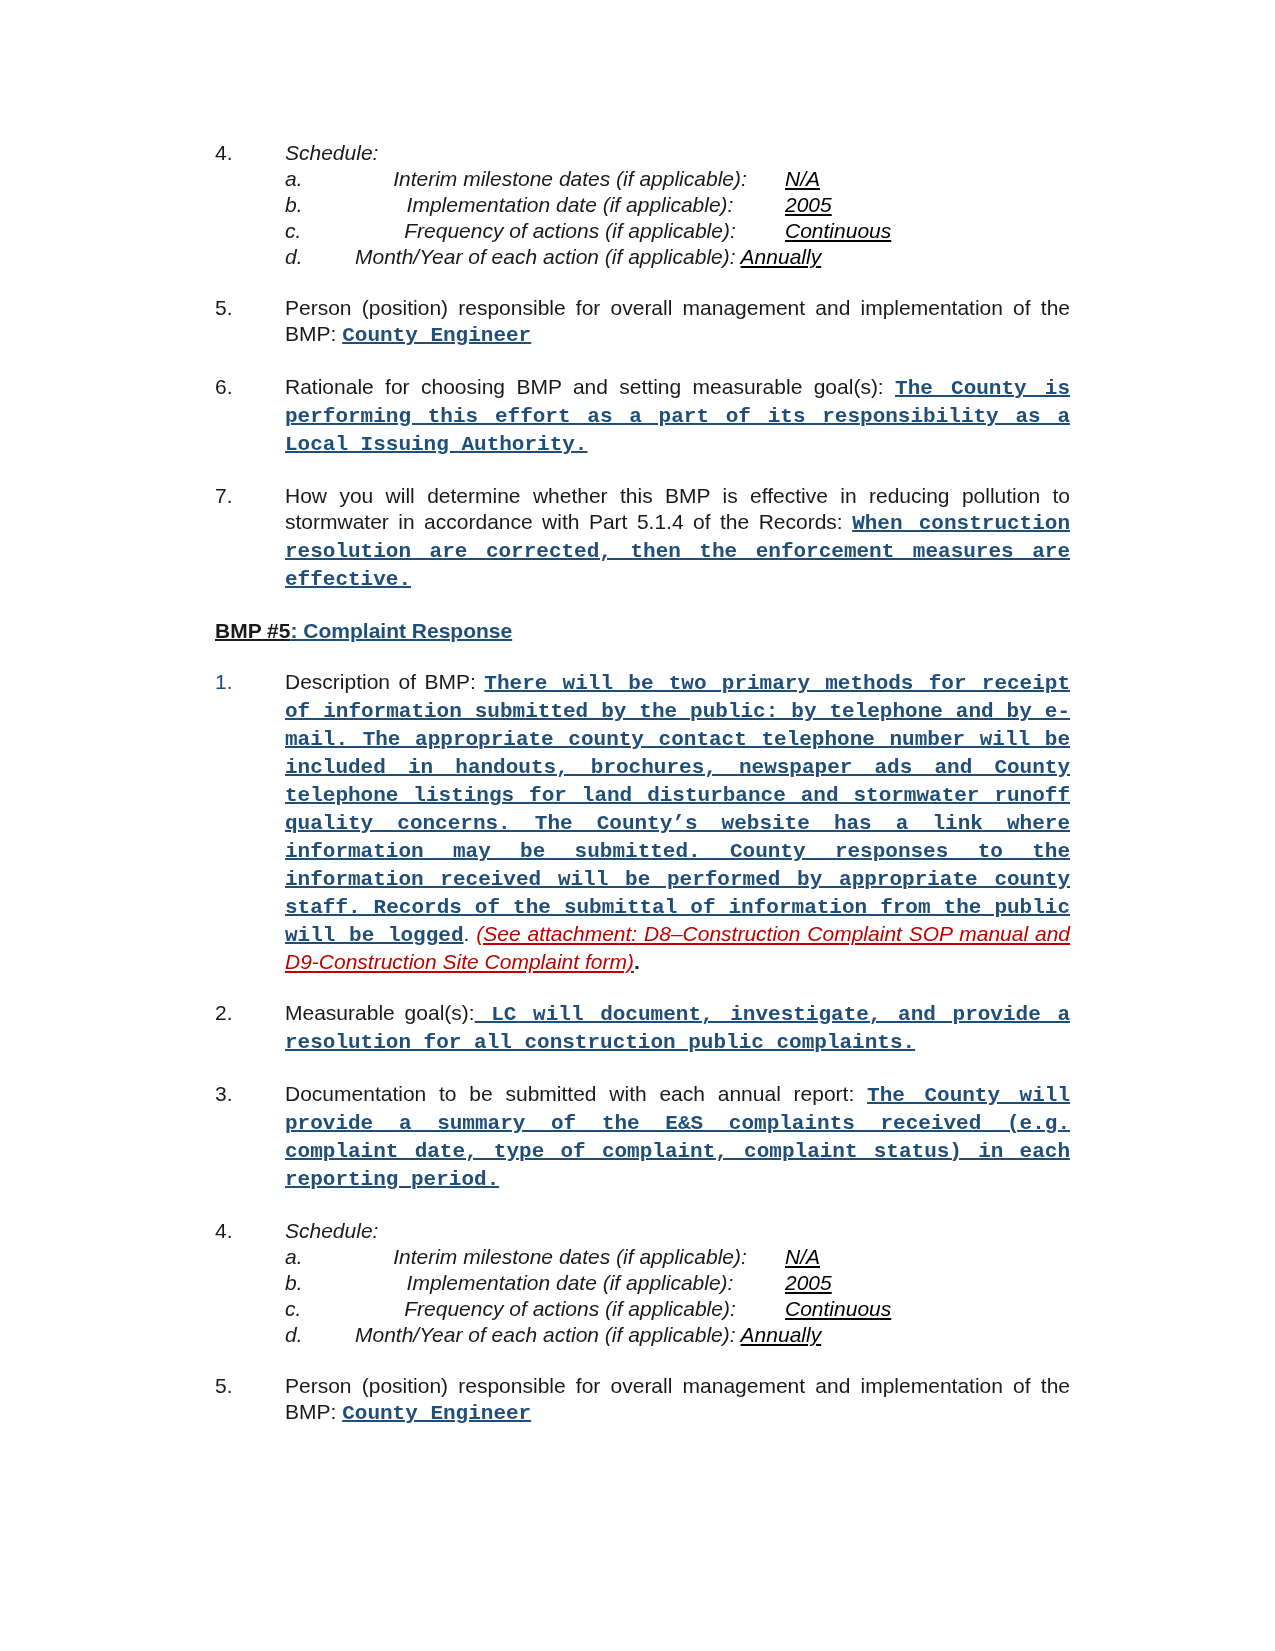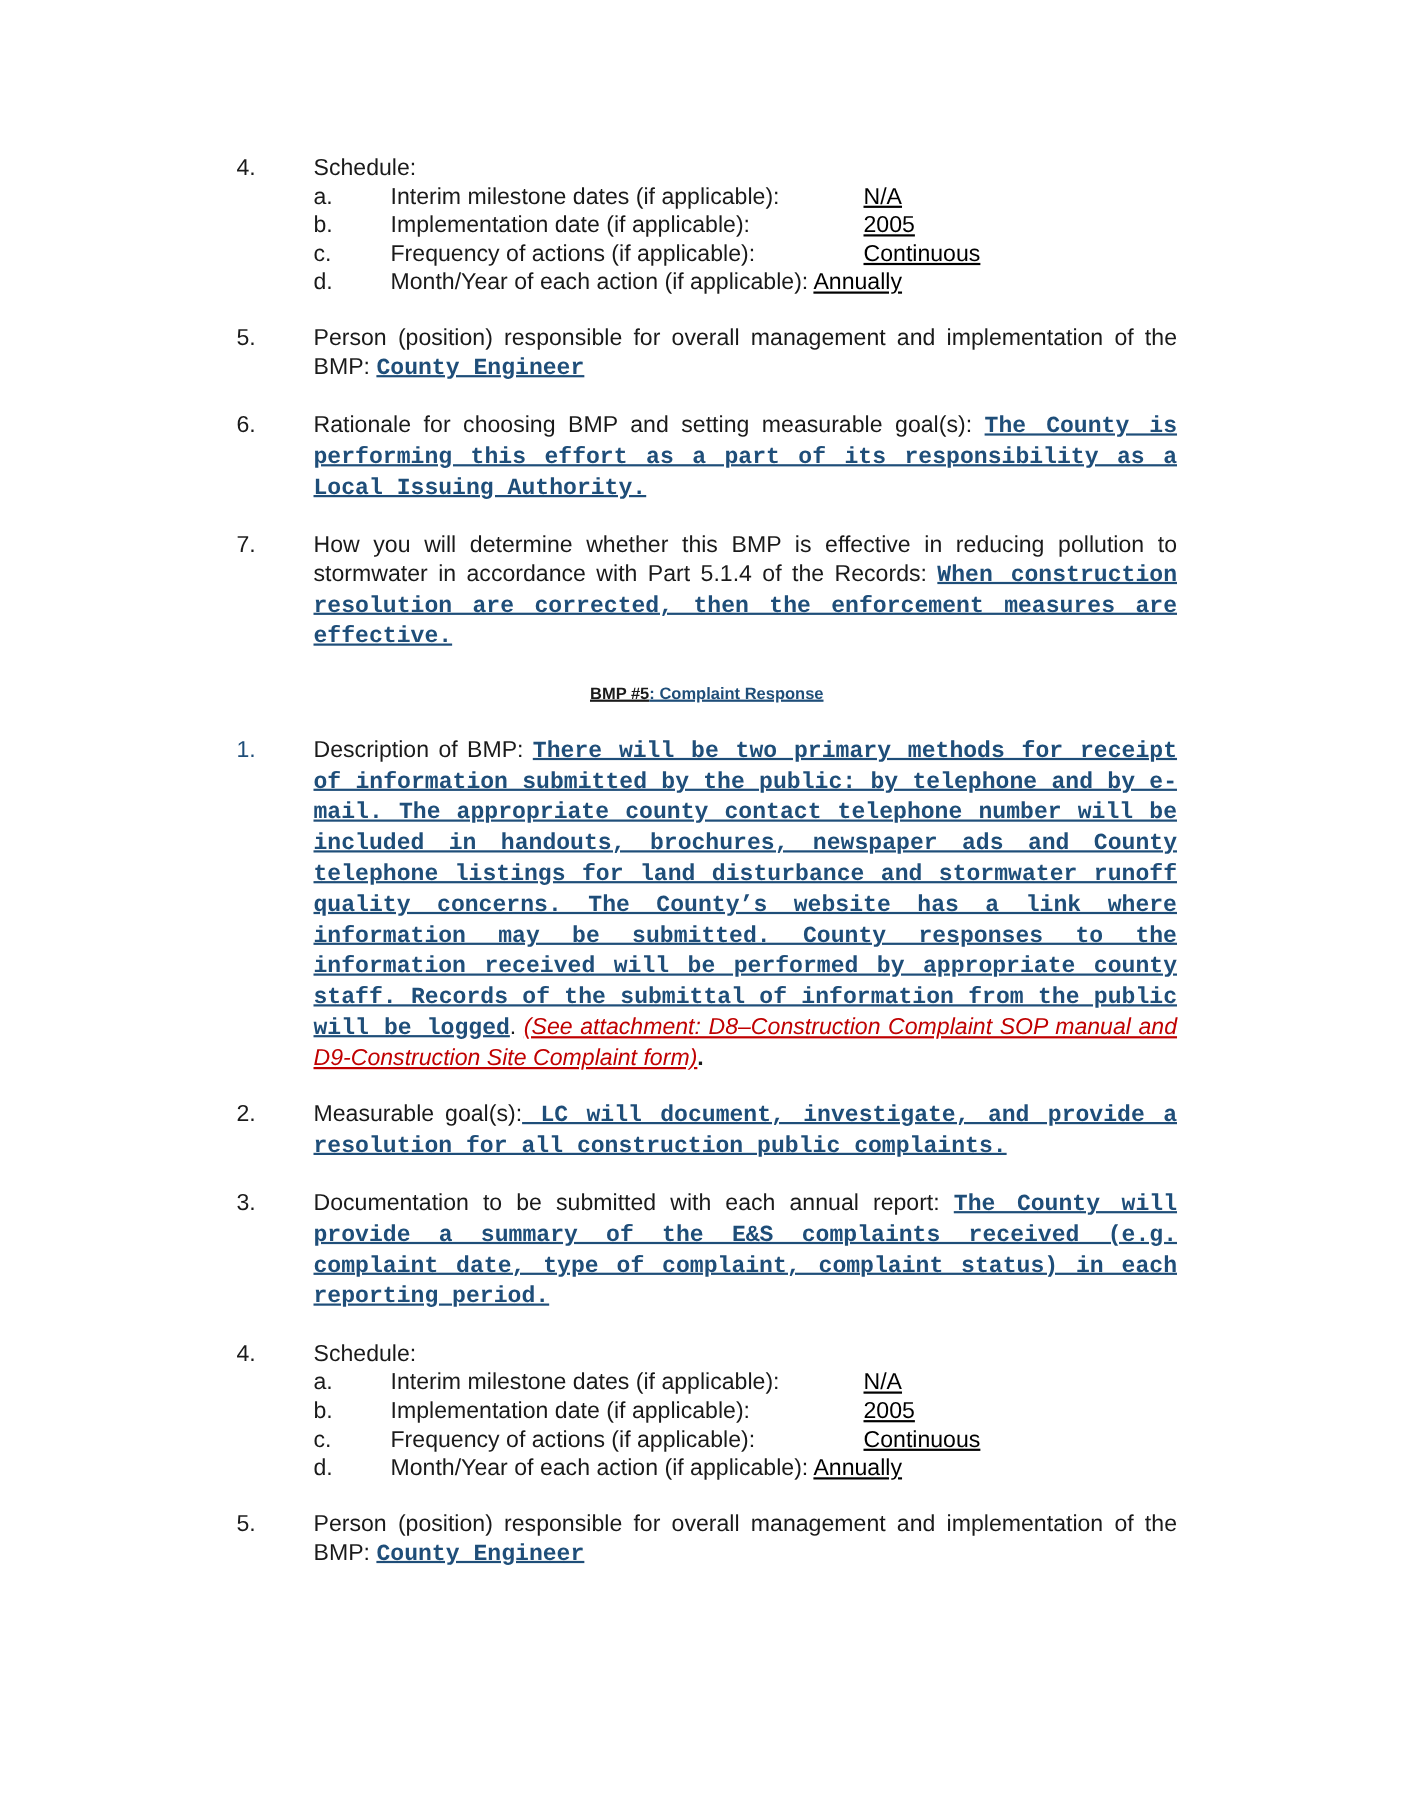--- a/index.html
+++ b/index.html
@@ -26,32 +26,33 @@
     width: 70px;
     flex: none;
   }
   .num.blue-num { color: #1f4e79; }
   .body {
     flex: 1;
     min-width: 0;
     text-align: justify;
     text-justify: inter-word;
   }
-  .body.left { text-align: left; }
+  .body.left { text-align: left; font-style: italic; }
   .subrow { display: block; }
   .letter {
     display: inline-block;
     width: 70px;
     vertical-align: baseline;
   }
   .subtext {
     display: inline-block;
     width: 430px;
     white-space: nowrap;
     vertical-align: baseline;
+    text-align: center;
   }
   .blue-bold {
     color: #1f4e79;
     font-weight: bold;
     text-decoration: underline;
     text-decoration-thickness: 2px;
     font-family: Liberation Mono, monospace;
   }
   .blue-val {
     color: #000000;
@@ -108,21 +109,21 @@
     </div>
   </section>
 
   <section class="block">
     <span class="num">7.</span>
     <div class="body">
       <p><span>How you will determine whether this BMP is effective in reducing pollution to stormwater in accordance with Part 5.1.4 of the Records: </span><span class="blue-bold">When construction resolution are corrected, then the enforcement measures are effective.</span></p>
     </div>
   </section>
 
-  <h2 class="heading" style="font-size:15px;text-align:center;"><span class="head-black">BMP #5</span><span class="head-blue">: Complaint Response</span></h2>
+  <h2 class="heading" style="font-size:21px;"><span class="head-black">BMP #5</span><span class="head-blue">: Complaint Response</span></h2>
 
   <section class="block">
     <span class="num blue-num">1.</span>
     <div class="body">
       <p><span>Description of BMP: </span><span class="blue-bold">There will be two primary methods for receipt of information submitted by the public: by telephone and by e-mail. The appropriate county contact telephone number will be included in handouts, brochures, newspaper ads and County telephone listings for land disturbance and stormwater runoff quality concerns. The County’s website has a link where information may be submitted. County responses to the information received will be performed by appropriate county staff. Records of the submittal of information from the public will be logged</span><span>. </span><span class="red-note">(See attachment: D8–Construction Complaint SOP manual and D9-Construction Site Complaint form)</span><span class="terminal-dot">.</span></p>
     </div>
   </section>
 
   <section class="block">
     <span class="num">2.</span>

